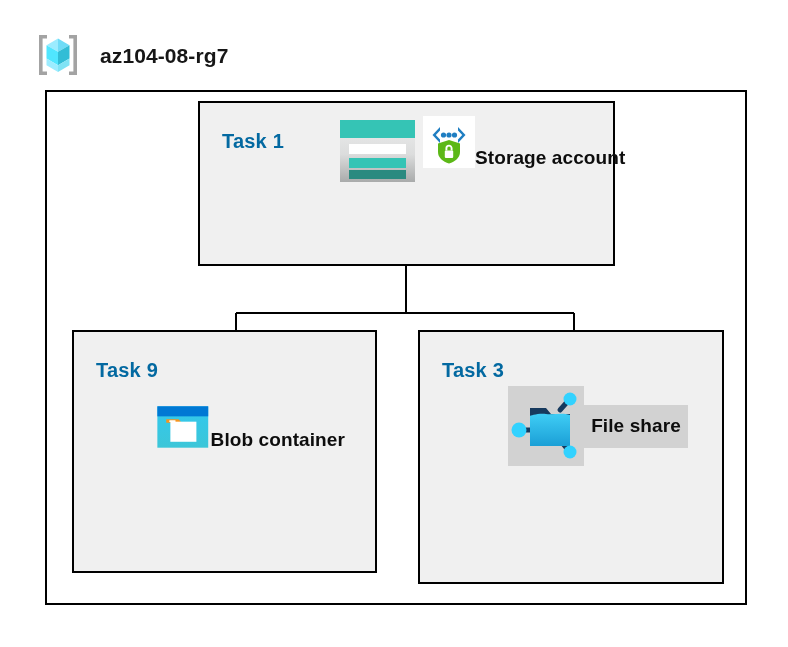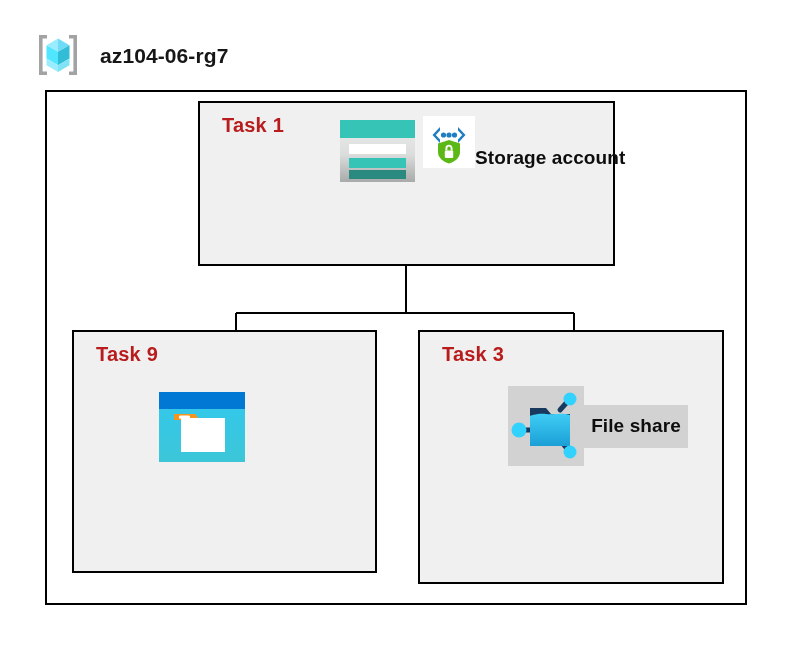--- a/index.html
+++ b/index.html
@@ -68,24 +68,24 @@
     border: 2px solid #000000;
     background: #f0f0f0;
   }
   #task1-box { left: 198px; top: 101px; width: 417px; height: 165px; }
   #task2-box { left: 72px;  top: 330px; width: 305px; height: 243px; }
   #task3-box { left: 418px; top: 330px; width: 306px; height: 254px; }
 
   .task-label {
     position: absolute;
     left: 22px;
-    top: 12px;
+    top: 28px;
     font-size: 20px;
     font-weight: bold;
-    color: #b91c1c;
+    color: #0369a1;
     letter-spacing: 0.2px;
     line-height: 1;
     white-space: nowrap;
   }
 
   
   .node {
     position: absolute;
     display: flex;
     flex-direction: row;
@@ -173,21 +173,21 @@
       <path d="M28 11.5 L39.5 18.2 L28 24.8 L28 11.5 Z" fill="#6fdcf7"></path>
 
       <path d="M16.5 18.2 L16.5 31.5 L28 38.2 L28 24.8 Z" fill="#50e6ff"></path>
 
       <path d="M39.5 18.2 L39.5 31.5 L28 38.2 L28 24.8 Z" fill="#32bdd6"></path>
 
       <path d="M16.5 31.5 L28 38.2 L28 45.0 L16.5 38.3 Z" fill="#9cecff"></path>
 
       <path d="M39.5 31.5 L28 38.2 L28 45.0 L39.5 38.3 Z" fill="#7fe3f5"></path>
     </svg>
-    <div id="rg-title">az104-06-rg7</div>
+    <div id="rg-title">az104-08-rg7</div>
   </div>
 
   <div id="rg-box"></div>
 
   <svg id="connectors">
 
     <line x1="406" y1="266" x2="406" y2="313" stroke="#000000" stroke-width="2"></line>
 
     <line x1="236" y1="313" x2="574" y2="313" stroke="#000000" stroke-width="2"></line>
 
@@ -261,20 +261,21 @@
       <rect x="4" y="4" width="86" height="70" fill="url(#blobBody)"></rect>
 
       <rect x="4" y="4" width="86" height="17" fill="#0078d4"></rect>
 
       <path d="M19 26 L40 26 L45 32 L19 32 Z" fill="#f7941e"></path>
 
       <rect x="24" y="27.5" width="11" height="3.2" rx="1.3" fill="#ffffff"></rect>
 
       <rect x="26" y="30" width="44" height="34" fill="#ffffff"></rect>
     </svg>
+    <div class="node-caption">Blob container</div>
   </div>
 
   <div class="task-box" id="task3-box">
     <div class="task-label">Task 3</div>
   </div>
 
   <div class="node" id="node-fileshare">
     <div id="fs-icon-plate">
       <svg width="76" height="76" viewBox="0 0 76 76">
         <defs>

